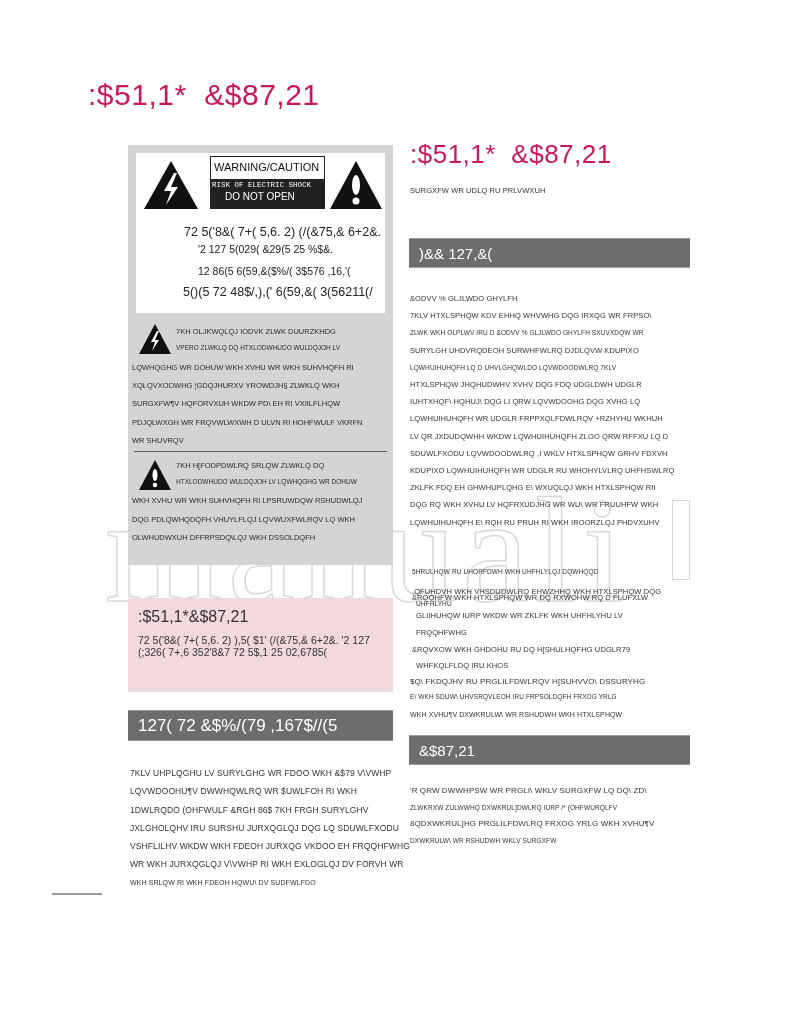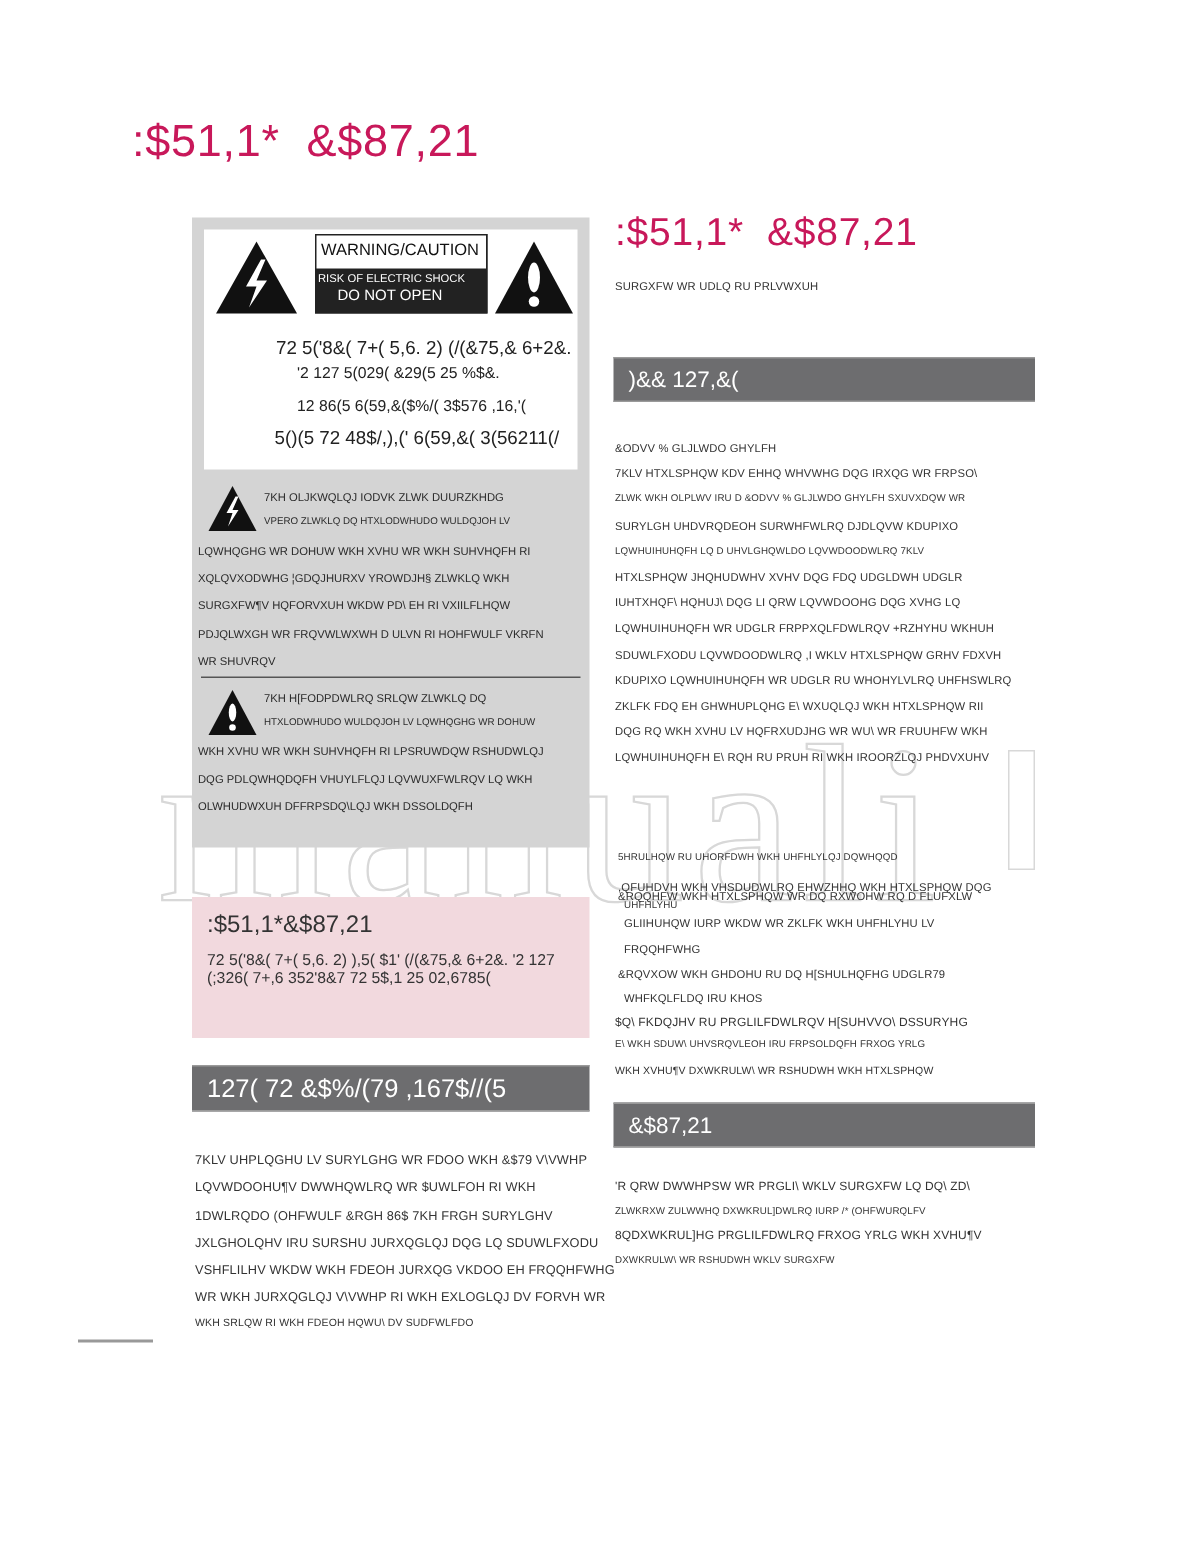--- a/index.html
+++ b/index.html
@@ -28,21 +28,21 @@
   .warn-inner {
     position:absolute; left:8px; top:8px; width:249px; height:160px; background:#fff;
   }
   .warn-label {
     position:absolute; left:74px; top:3px; width:115px; height:53px;
     border:1.5px solid #222; background:#222; box-sizing:border-box;
   }
   .warn-label .top {
     background:#fff; height:22px; font-size:11px; color:#111; padding:4px 0 0 3px; box-sizing:border-box;
   }
-  .warn-label .mid { color:#fff; font-size:7.5px; padding:2px 0 0 1px; }
+  .warn-label .mid { color:#fff; font-size:7.5px; padding:2px 0 0 1px;font-family:Liberation Mono, monospace; }
   .warn-label .bot { color:#fff; font-size:10px; padding:2px 0 0 14px; }
   .tri { position:absolute; }
   .warn-text { position:absolute; white-space:nowrap; color:#222;margin-left:44px; }
   .sec-line {
     position:absolute; left:6px; width:253px; height:1px; background:#555;
   }
   .panel-text { position:absolute; white-space:nowrap; color:#2a2a2a; }
 
   
   .pink-box {
@@ -150,20 +150,21 @@
 
 <div class="abs small-lines" style="left:410px;top:290px;line-height:17.2px;font-size:7.5px;">
   <div>&amp;ODVV % GLJLWDO GHYLFH</div>
   <div>7KLV HTXLSPHQW KDV EHHQ WHVWHG DQG IRXQG WR FRPSO\</div>
   <div style="font-size:6.5px">ZLWK WKH OLPLWV IRU D &amp;ODVV % GLJLWDO GHYLFH SXUVXDQW WR</div>
   <div>SURYLGH UHDVRQDEOH SURWHFWLRQ DJDLQVW KDUPIXO</div>
   <div style="font-size:6.5px">LQWHUIHUHQFH LQ D UHVLGHQWLDO LQVWDOODWLRQ 7KLV</div>
   <div>HTXLSPHQW JHQHUDWHV XVHV DQG FDQ UDGLDWH UDGLR</div>
   <div>IUHTXHQF\ HQHUJ\ DQG LI QRW LQVWDOOHG DQG XVHG LQ</div>
   <div>LQWHUIHUHQFH WR UDGLR FRPPXQLFDWLRQV +RZHYHU WKHUH</div>
+  <div>LV QR JXDUDQWHH WKDW LQWHUIHUHQFH ZLOO QRW RFFXU LQ D</div>
   <div>SDUWLFXODU LQVWDOODWLRQ ,I WKLV HTXLSPHQW GRHV FDXVH</div>
   <div>KDUPIXO LQWHUIHUHQFH WR UDGLR RU WHOHYLVLRQ UHFHSWLRQ</div>
   <div>ZKLFK FDQ EH GHWHUPLQHG E\ WXUQLQJ WKH HTXLSPHQW RII</div>
   <div>DQG RQ WKH XVHU LV HQFRXUDJHG WR WU\ WR FRUUHFW WKH</div>
   <div>LQWHUIHUHQFH E\ RQH RU PRUH RI WKH IROORZLQJ PHDVXUHV</div>
 </div>
 
 <div class="abs small-lines" style="left:412px;top:568px;font-size:6.5px;">
   <div>5HRULHQW RU UHORFDWH WKH UHFHLYLQJ DQWHQQD</div>
 </div>

